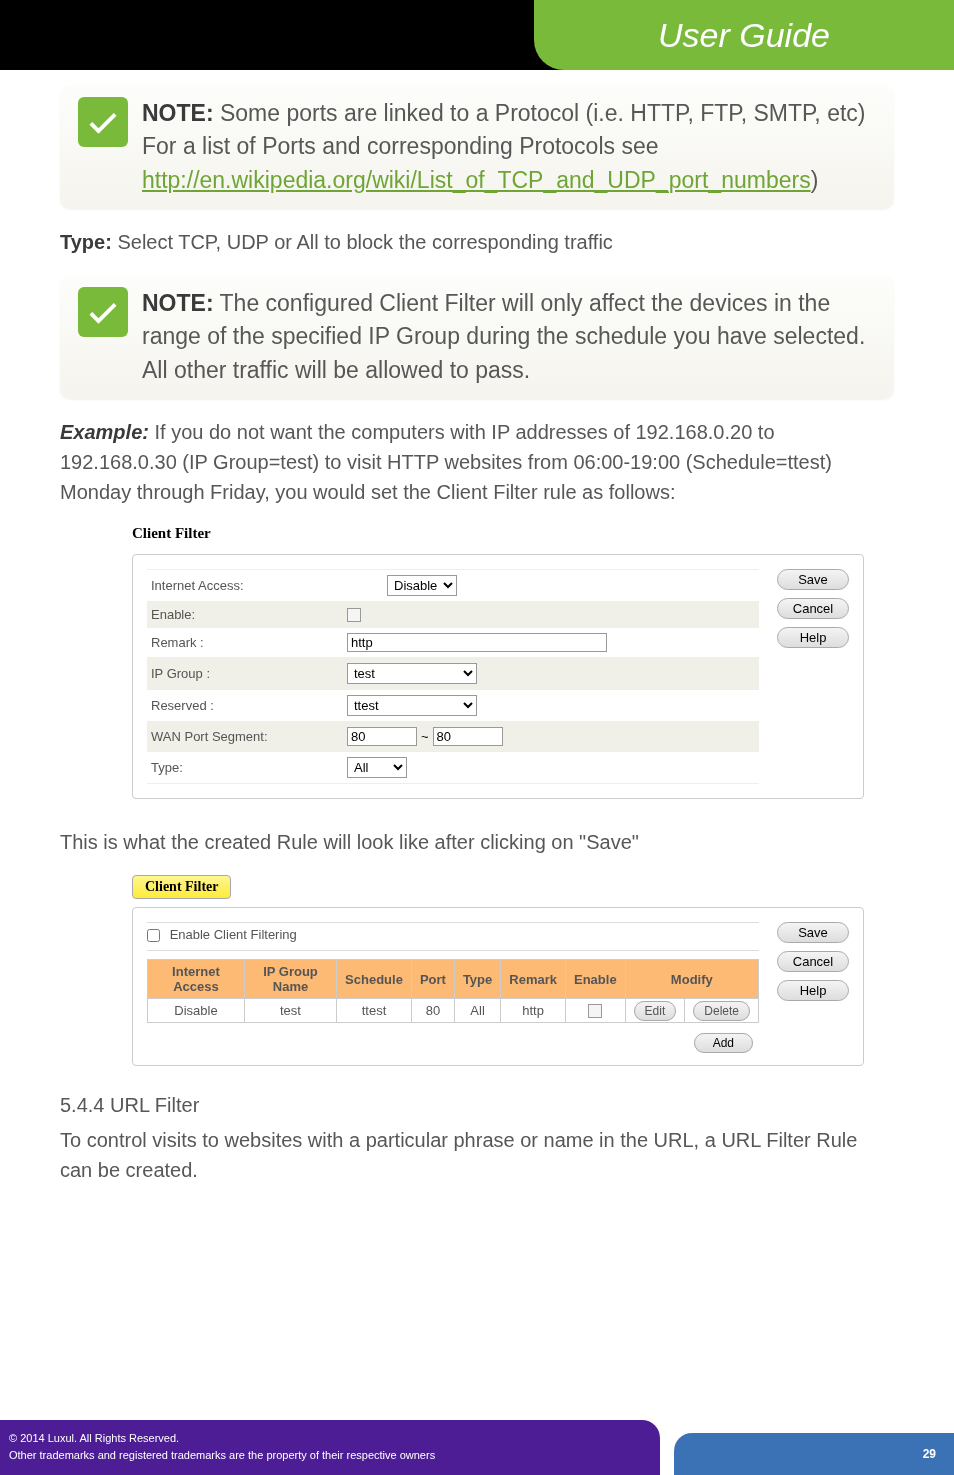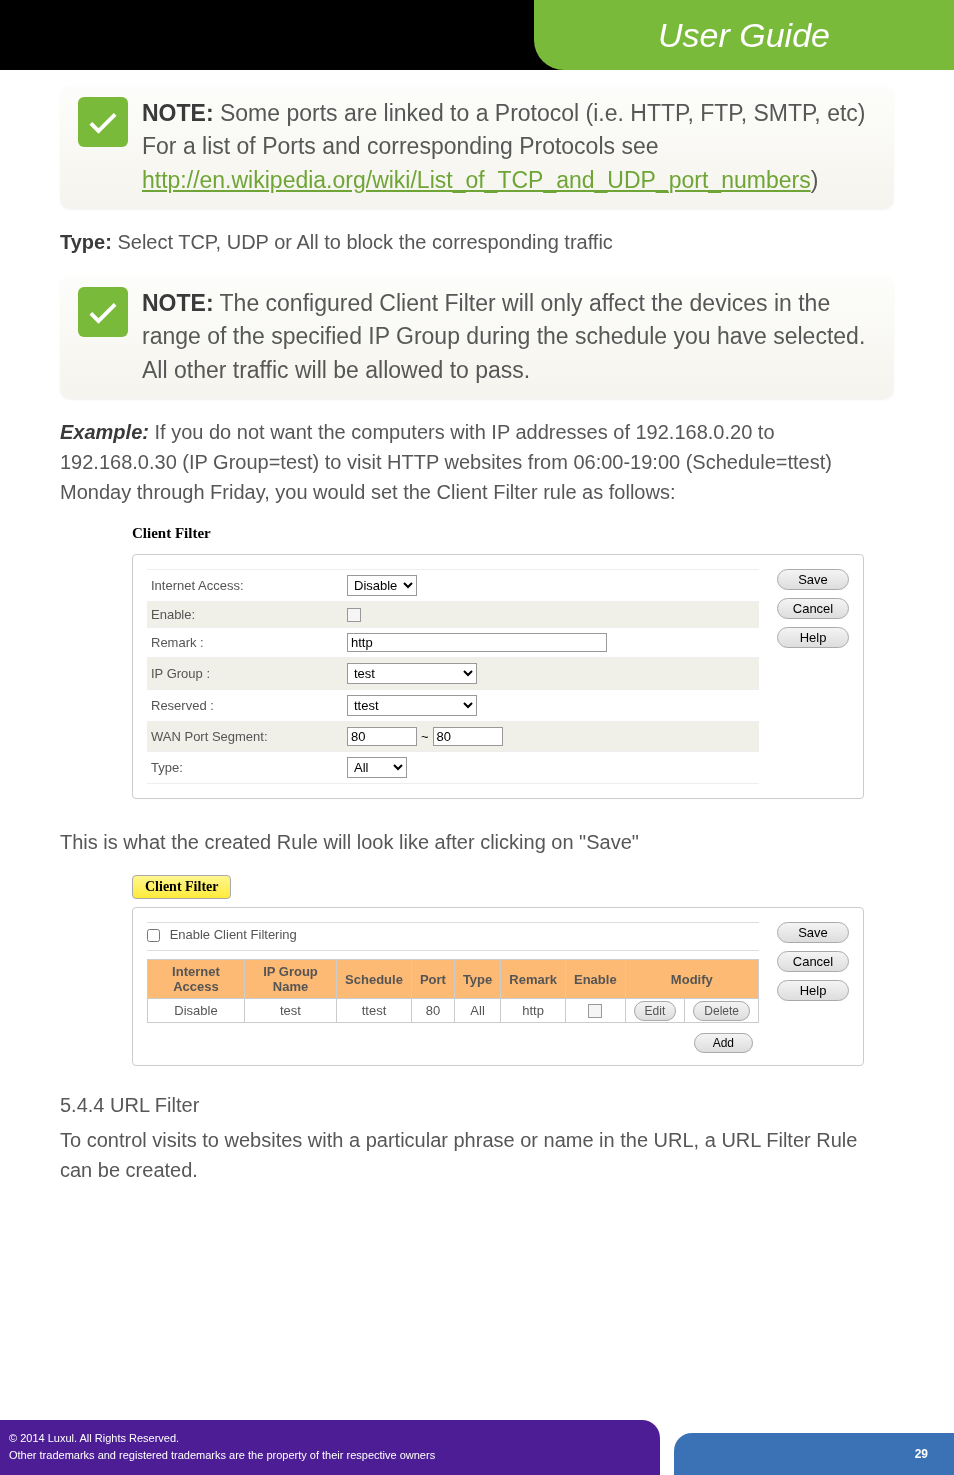--- a/index.html
+++ b/index.html
@@ -101,21 +101,21 @@
       background: #fff;
     }
     .cf-layout { display: flex; }
     .cf-form { flex: 1; }
     .cf-row {
       display: flex;
       align-items: center;
       border-bottom: 1px solid #eee;
       padding: 5px 0;
     }
-    .cf-row:first-child { border-top: 1px solid #eee; }
+    .cf-row:first-child { border-top: 1px solid #eee; gap: 40px; }
     .cf-alt { background: #f0f0e8; }
     .cf-label {
       width: 200px;
       font-size: 13px;
       color: #555;
       padding-left: 4px;
     }
     .cf-input {
       font-size: 13px;
       padding: 1px 3px;
@@ -203,21 +203,21 @@
       position: absolute;
       right: 0;
       bottom: 0;
       background: #3a72b5;
       height: 42px;
       width: 280px;
       border-radius: 18px 0 0 0;
       display: flex;
       align-items: center;
       justify-content: flex-end;
-      padding-right: 26px;
+      padding-right: 18px;
     }
     .page-num {
       color: #fff;
       font-size: 12px;
       font-weight: 700;
     }
   </style>
 </head>
 <body>
 

